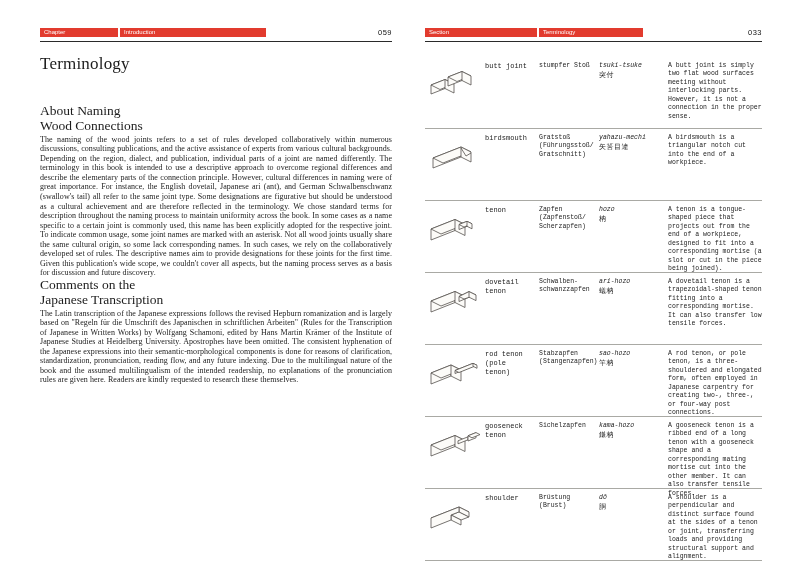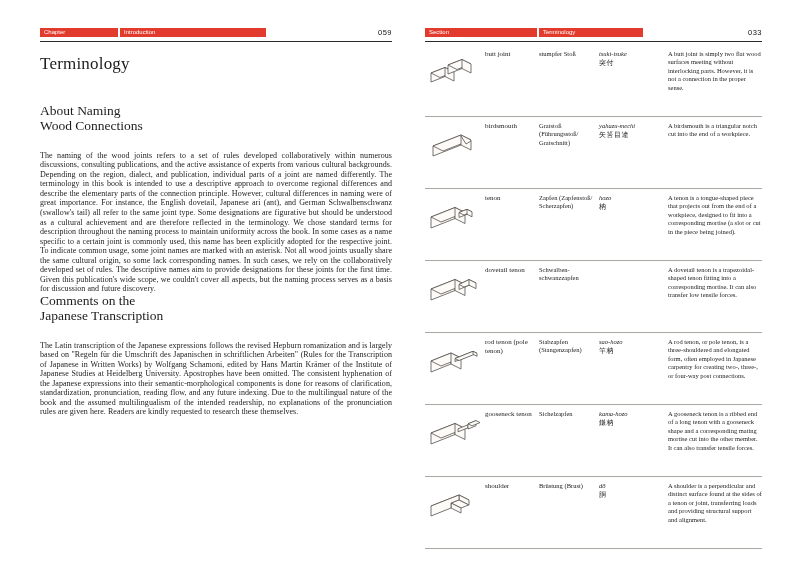--- a/index.html
+++ b/index.html
@@ -20,25 +20,25 @@
   .bar-d{width:104px;margin-left:2px;}
   .pageno{margin-left:auto;font-family:"Liberation Sans",sans-serif;font-size:7.5px;
           line-height:9px;letter-spacing:.5px;color:#111;}
   .headrule{border-bottom:.8px solid #2a2a2a;margin-top:3px;}
 
   
   .doc-title{font-size:17px;font-weight:normal;margin:12px 0 0 0;letter-spacing:.2px;}
   .sec-head{font-size:13.5px;font-weight:normal;line-height:1.1;margin:0;white-space:pre-line;}
   .sec-head.first{margin-top:30px;}
   .sec-head.second{}
-  .body-text{font-size:8px;line-height:9.55px;text-align:justify;margin:17px 0 0 0;
+  .body-text{font-size:8px;line-height:9.55px;text-align:justify;margin:1px 0 0 0;
              letter-spacing:.05px;}
 
   
-  .jointtable{margin-top:3px;}
+  .jointtable{margin-top:15px;font-family:Liberation Mono, monospace;}
   .trow{display:flex;height:72px;border-bottom:.6px solid #a9a9a4;box-sizing:border-box;
         padding-top:5px;}
   .cell{box-sizing:border-box;font-size:6.5px;line-height:1.3;}
   .c-draw{width:60px;padding-right:4px;}
   .c-draw svg{display:block;margin-top:2px;}
   .c-name{width:54px;font-size:7px;padding-right:4px;}
   .c-de{width:60px;white-space:pre-line;padding-right:4px;}
   .c-jp{width:58px;padding-right:4px;}
   .romaji{font-style:italic;}
   .kanji{margin-top:1px;font-size:7px;letter-spacing:.5px;}
@@ -144,20 +144,24 @@
           <polygon class="jd" points="6,21 30,11.5 40,16.5 16,26"></polygon>
           <polygon class="jd" points="30,22.5 40,27.5 40,16.5 30,11.5"></polygon>
           <polygon class="jd" points="34,21.5 44,17.2 44,11.6 34,16.5"></polygon>
           <polygon class="jd" points="34,16.5 44,11.6 51,15 39,19"></polygon>
           <polygon class="jd" points="44,17.2 51,20.6 51,15 44,11.6"></polygon>
         </svg>
       </div>
       <div class="cell c-name">dovetail tenon</div>
       <div class="cell c-de">Schwalben-
 schwanzzapfen</div>
+      <div class="cell c-jp">
+        <div class="romaji">ari-hozo</div>
+        <div class="kanji">蟻枘</div>
+      </div>
       <div class="cell c-desc">A dovetail tenon is a trapezoidal-shaped tenon fitting into a corresponding mortise. It can also transfer low tensile forces.</div>
     </div>
 
     <div class="trow">
       <div class="cell c-draw">
         <svg width="58" height="40" viewBox="0 0 58 40">
           <polygon class="jd" points="6,32 26,24 26,13 6,21"></polygon>
           <polygon class="jd" points="6,21 26,13 36,18 16,26"></polygon>
           <polygon class="jd" points="26,24 36,29 36,18 26,13"></polygon>
           <polygon class="jd" points="30,21.5 48,14.3 48,11.3 30,18.5"></polygon>

